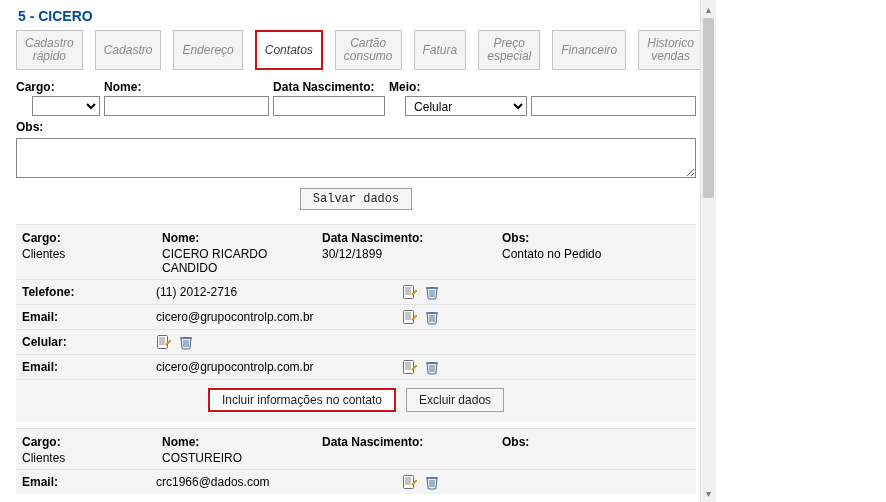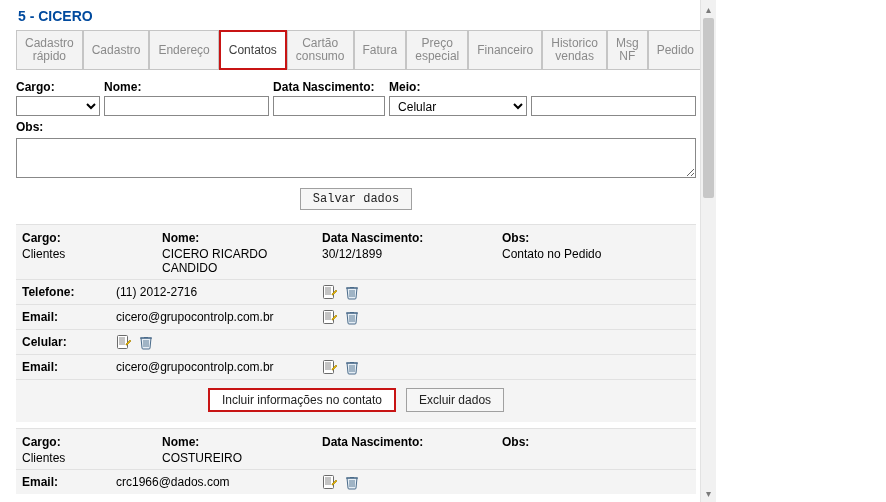--- a/index.html
+++ b/index.html
@@ -49,22 +49,23 @@
     border-radius: 2px;
   }
   .page-title {
     color: #004a9e;
     font-weight: bold;
     font-size: 14px;
     padding: 8px 2px 6px;
   }
   .tabs {
     display: flex;
-    gap: 0;
+    gap: 12px;
     margin-bottom: 8px;
+    font-style: italic;
   }
   .tab {
     border: 1px solid #c5c5c5;
     background: #f3f3f3;
     color: #8a8a8a;
     padding: 6px 8px;
     font-size: 12px;
     line-height: 1.1;
     text-align: center;
     cursor: pointer;
@@ -84,21 +85,21 @@
   }
   .form-col { display: flex; flex-direction: column; }
   .form-col label { color: #000; font-weight: bold; padding: 2px 0; }
   select, input[type="text"], textarea {
     border: 1px solid #888;
     font-family: inherit;
     font-size: 12px;
     padding: 2px 4px;
     background: #fff;
   }
-  select { height: 20px; }
+  select { height: 20px; margin-left: 16px; }
   input[type="text"] { height: 20px; }
   textarea { width: 100%; height: 40px; resize: both; }
   .btn {
     border: 1px solid #a0a0a0;
     background: #f6f6f6;
     color: #222;
     padding: 3px 12px;
     font-family: inherit;
     font-size: 12px;
     cursor: pointer;
@@ -122,20 +123,21 @@
   }
   .contact-header .col { flex: 0 0 auto; }
   .contact-header .col .lbl { font-weight: bold; margin-bottom: 2px; color:#000; }
   .contact-header .col .val { color:#000; }
   .contact-row {
     display: flex;
     align-items: center;
     border-top: 1px solid #e1e1e1;
     padding: 4px 6px;
     font-size: 12px;
+    gap: 40px;
   }
   .contact-row .method-label { flex: 0 0 94px; font-weight: bold; color:#000;}
   .contact-row .method-value { flex: 0 0 206px; color:#000;}
   .contact-row .actions { flex: 0 0 60px; display: flex; gap: 6px; }
   .iconwrap { position: relative; width: 16px; height: 16px; display:inline-block;}
   .iconwrap svg { width: 16px; height: 16px; display:block;}
   .btn-row { display:flex; justify-content:center; gap:10px; padding:8px 0 10px; border-top:1px solid #e1e1e1;}
 </style>
 </head>
 <body>

